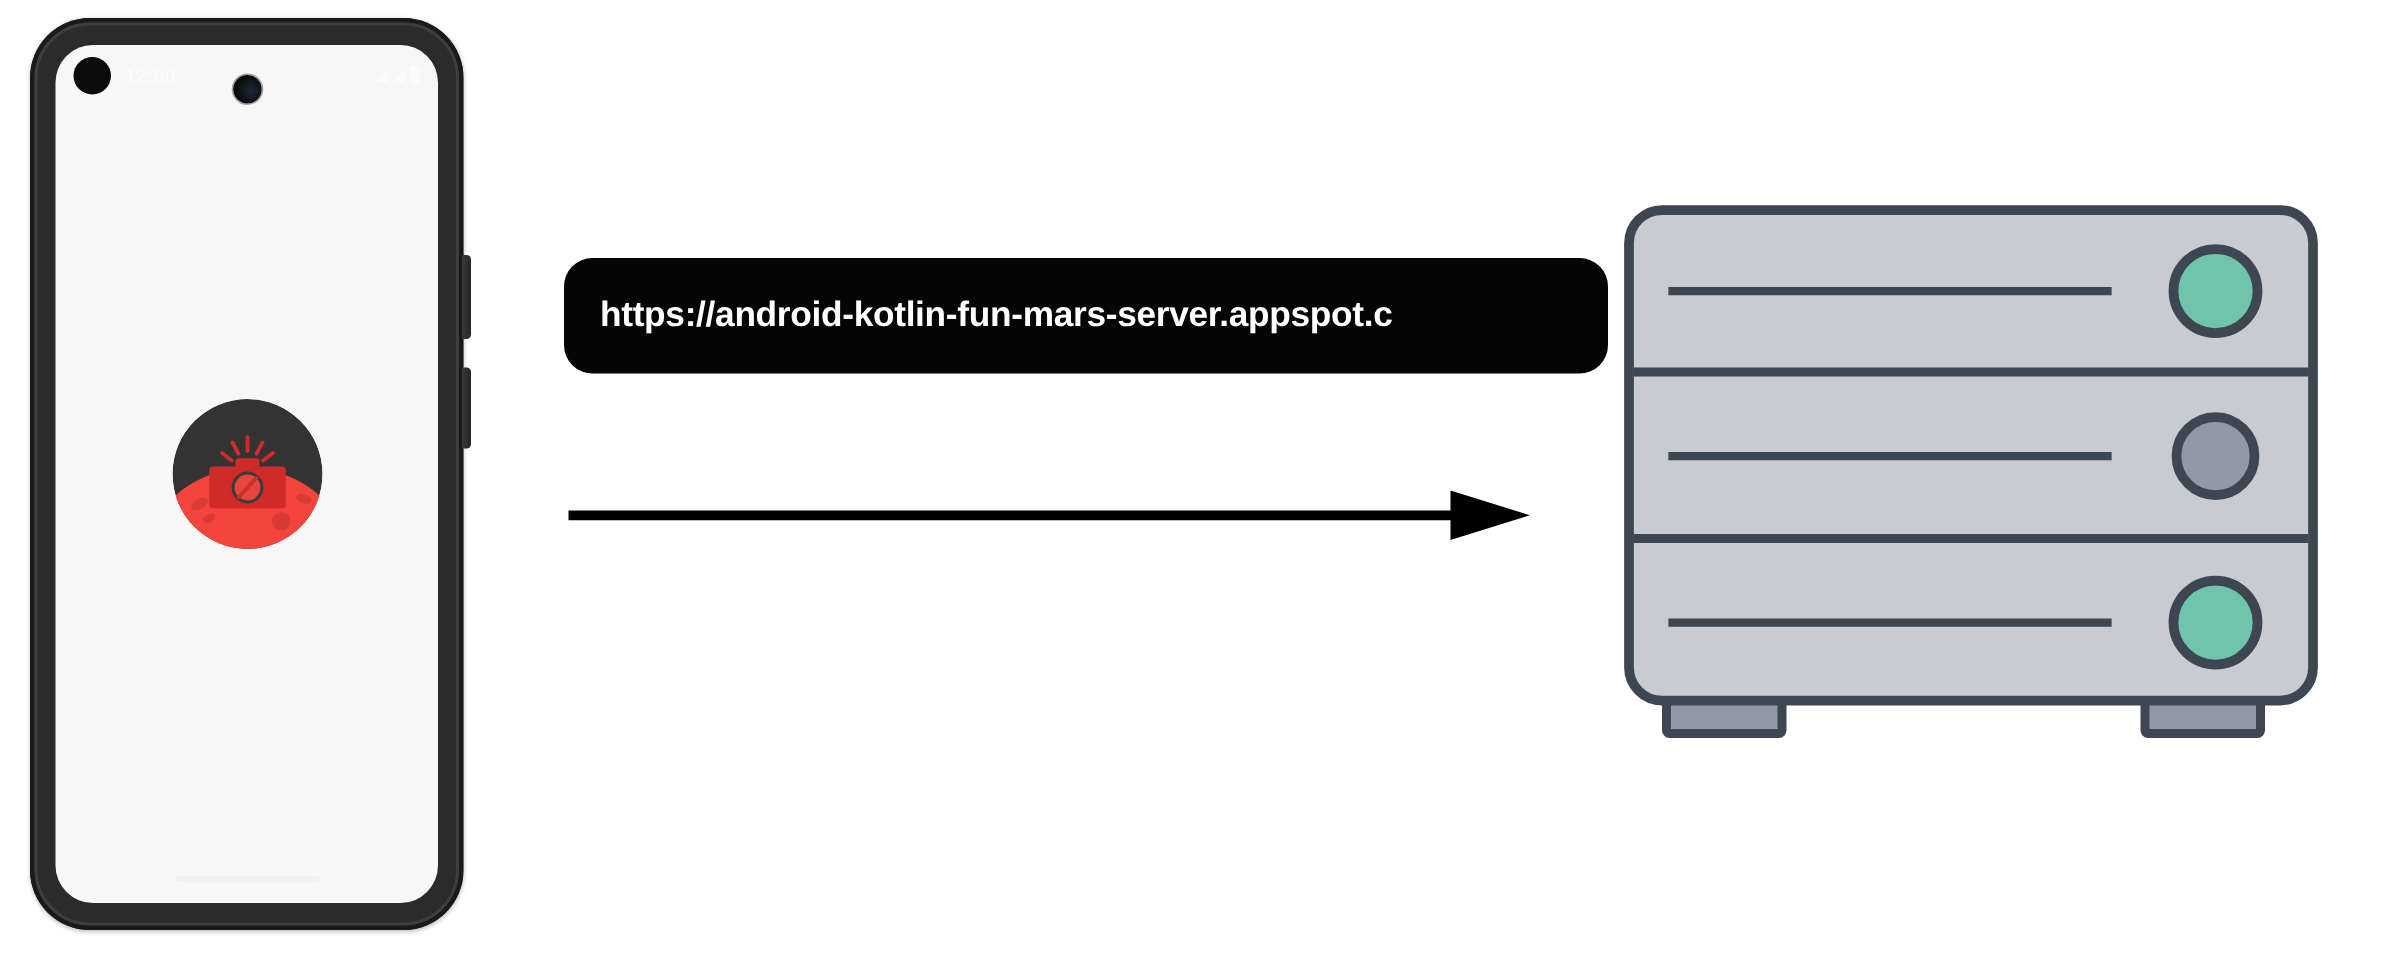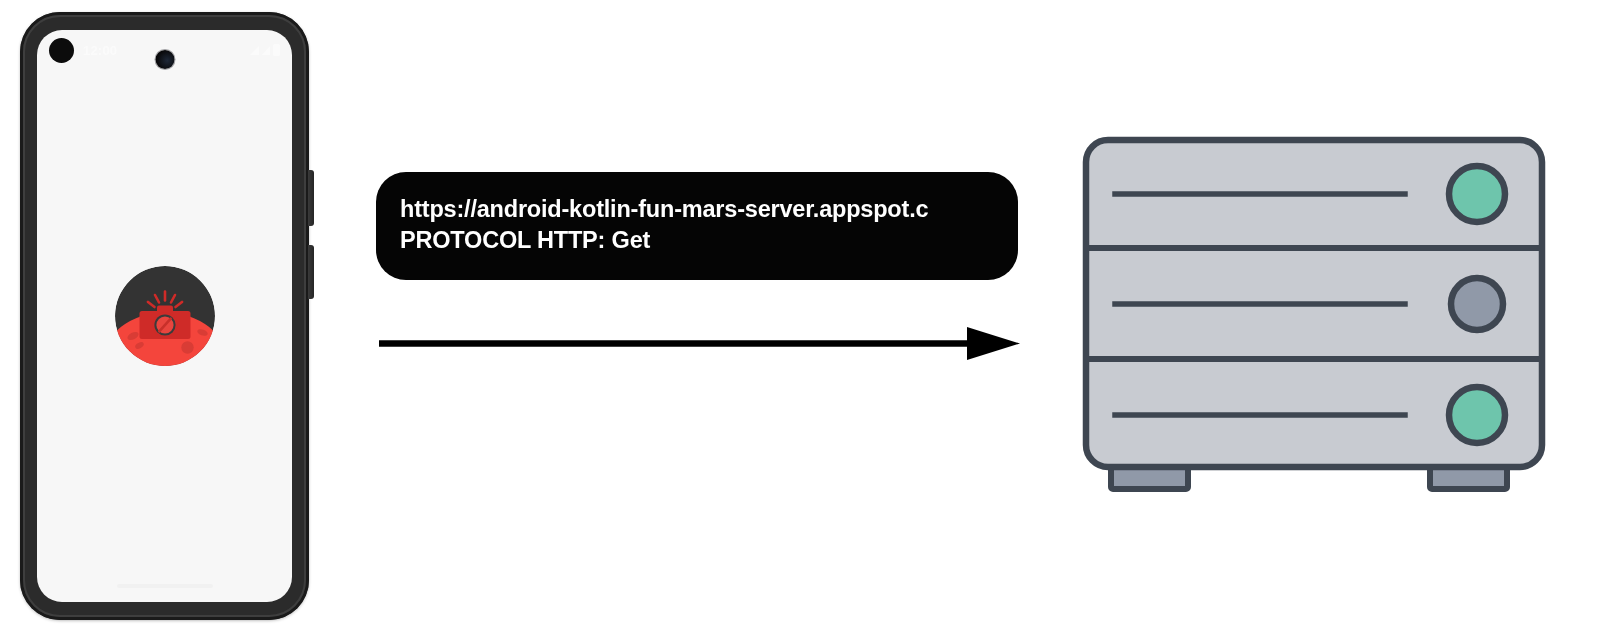--- a/index.html
+++ b/index.html
@@ -140,23 +140,23 @@
     transform: translate(-50%, -50%);
     width: 101px;
     height: 101px;
   }
 
   
   #request-tooltip {
     position: absolute;
     left: 376px;
     top: 172px;
-    width: 642px;
+    width: 696px;
     background: #050505;
-    border-radius: 30px;
+    border-radius: 19px;
     box-sizing: border-box;
     padding: 22px 24px 24px 24px;
   }
   .tooltip-line {
     color: #ffffff;
     font-size: 23.5px;
     font-weight: bold;
     line-height: 31px;
     letter-spacing: -0.2px;
     word-break: break-all;
@@ -240,21 +240,20 @@
           </g>
         </g>
       </svg>
 
       <div class="home-indicator"></div>
     </div>
   </div>
 
   <div id="request-tooltip">
     <div class="tooltip-line">https://android-kotlin-fun-mars-server.appspot.c</div>
-    <div class="tooltip-line">PROTOCOL HTTP: Get</div>
   </div>
 
   <svg id="request-arrow" viewBox="0 0 655 44">
     <line x1="4" y1="21.5" x2="598" y2="21.5" stroke="#000000" stroke-width="6.5"></line>
     <polygon points="592,5 645,21.5 592,38" fill="#000000"></polygon>
   </svg>
 
   <svg id="web-server" viewBox="0 0 478 375">
 
     <g>

